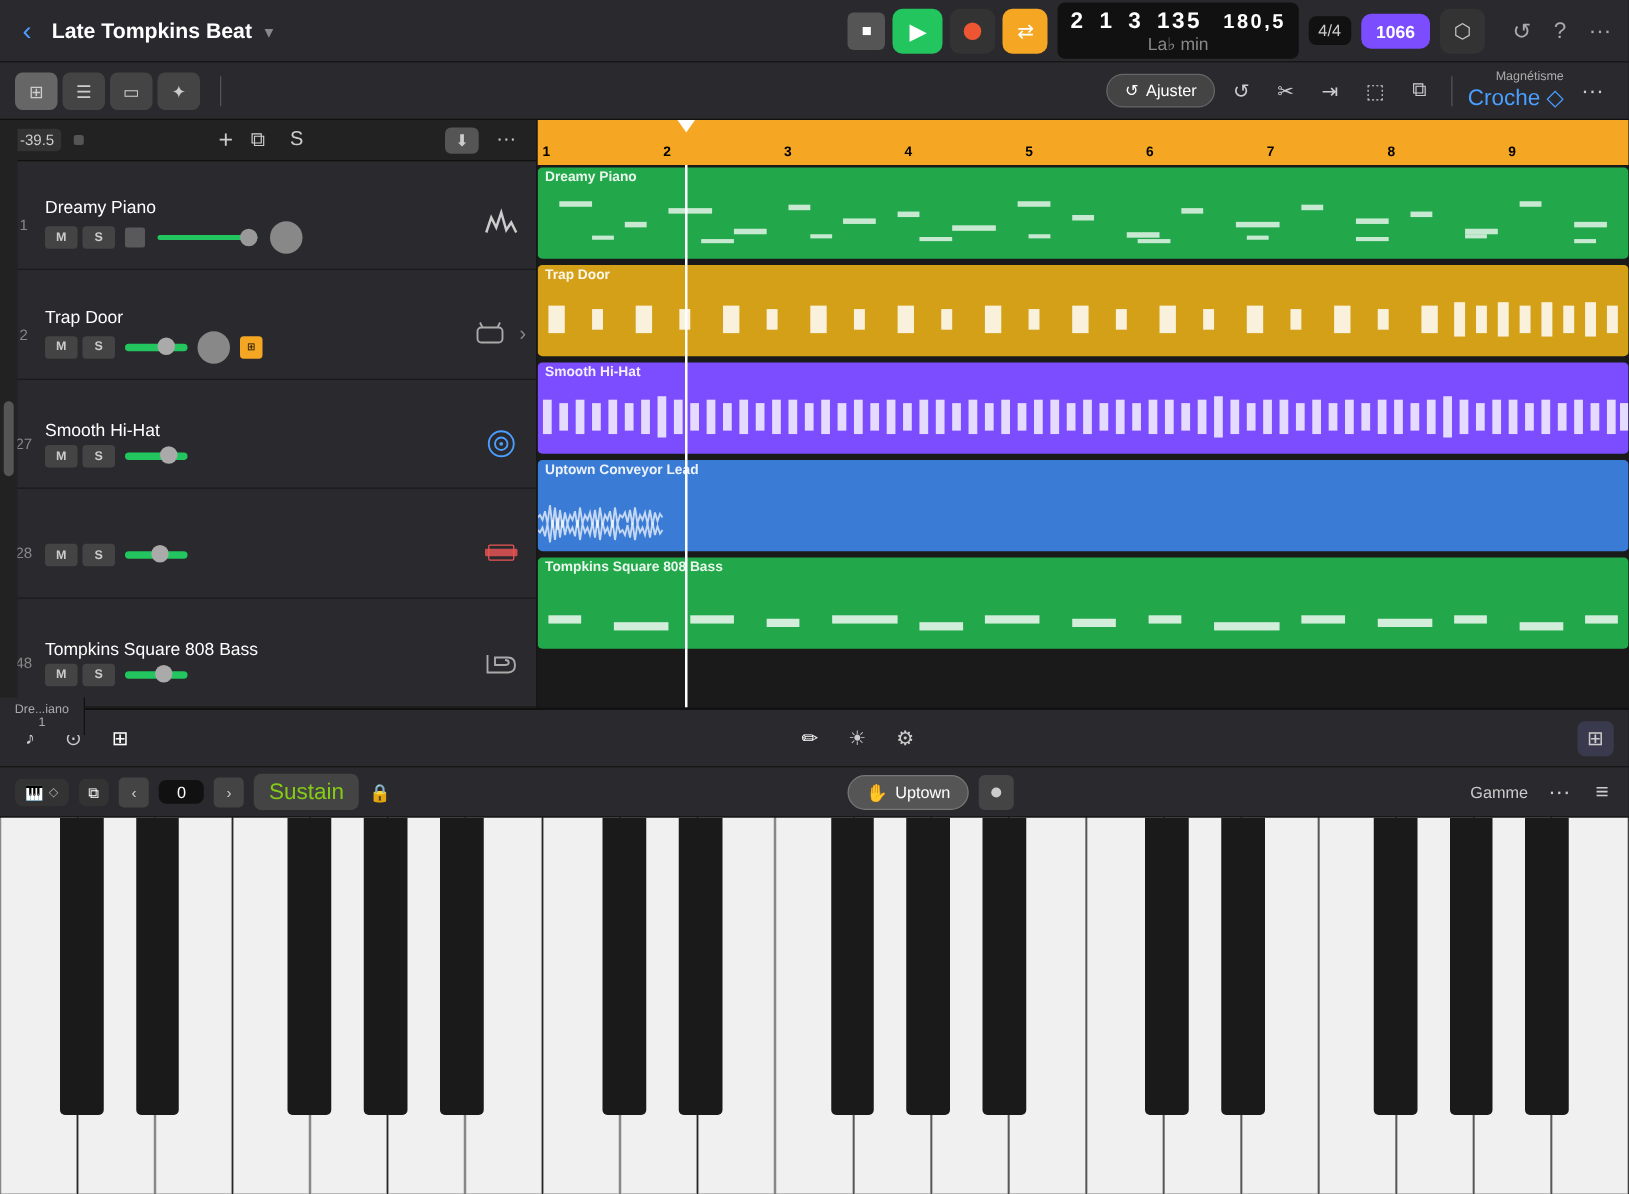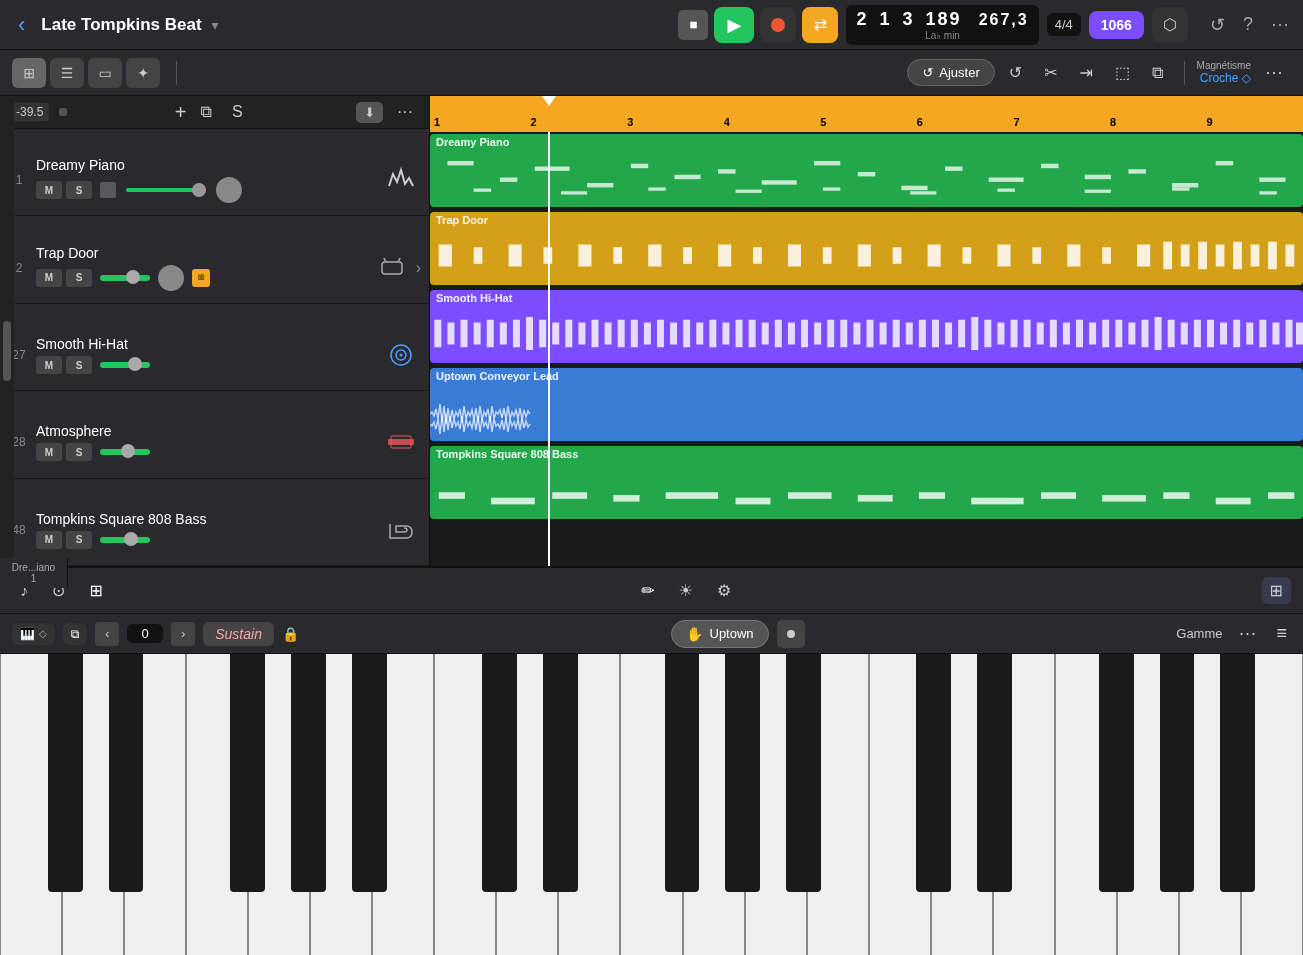--- a/index.html
+++ b/index.html
@@ -20,21 +20,21 @@
     .title-chevron { color: #888; font-size: 14px; margin-left: 2px; }
     .top-spacer { flex: 1; }
     .transport-controls { display: flex; align-items: center; gap: 6px; }
     .btn-stop { width: 30px; height: 30px; background: #555; border: none; border-radius: 5px; cursor: pointer; display: flex; align-items: center; justify-content: center; color: #fff; }
     .btn-play { width: 40px; height: 36px; background: #22c55e; border: none; border-radius: 8px; cursor: pointer; display: flex; align-items: center; justify-content: center; color: #fff; font-size: 18px; }
     .btn-record { width: 36px; height: 36px; background: #333; border: none; border-radius: 8px; cursor: pointer; display: flex; align-items: center; justify-content: center; }
     .record-dot { width: 14px; height: 14px; background: #e53; border-radius: 50%; }
     .btn-loop { width: 36px; height: 36px; background: #f5a623; border: none; border-radius: 8px; cursor: pointer; display: flex; align-items: center; justify-content: center; color: #fff; font-size: 16px; }
     .position-display { background: #111; border-radius: 6px; padding: 4px 10px; display: flex; flex-direction: column; align-items: center; min-width: 130px; }
     .position-numbers { font-size: 18px; font-weight: 700; color: #fff; letter-spacing: 2px; }
-    .position-sub { font-size: 10px; color: #888; }
+    .position-sub { font-size: 14px; color: #888; }
     .time-sig { background: #111; border-radius: 6px; padding: 4px 8px; font-size: 13px; color: #ccc; display: flex; flex-direction: column; align-items: center; }
     .btn-note { background: #7c4dff; border: none; border-radius: 8px; padding: 6px 12px; color: #fff; font-size: 14px; font-weight: 700; cursor: pointer; }
     .btn-metronome { background: #333; border: none; border-radius: 8px; width: 36px; height: 36px; cursor: pointer; color: #ccc; font-size: 16px; }
     .top-right-icons { display: flex; gap: 10px; align-items: center; margin-left: 10px; }
     .icon-btn { background: none; border: none; color: #aaa; font-size: 18px; cursor: pointer; padding: 4px; }
 
     
     #toolbar {
       height: 46px;
       background: #2a2a2e;
@@ -46,21 +46,21 @@
     }
     .view-btns { display: flex; gap: 4px; margin-right: 4px; }
     .view-btn { background: #444; border: none; border-radius: 6px; width: 34px; height: 30px; cursor: pointer; color: #ccc; display: flex; align-items: center; justify-content: center; font-size: 14px; }
     .view-btn.active { background: #666; }
     .toolbar-sep { width: 1px; height: 24px; background: #555; margin: 0 6px; }
     .toolbar-spacer { flex: 1; }
     .ajuster-btn { background: #444; border: 1px solid #666; border-radius: 16px; padding: 5px 14px; color: #fff; font-size: 13px; cursor: pointer; display: flex; align-items: center; gap: 6px; }
     .tool-icon { background: none; border: none; color: #ccc; font-size: 16px; cursor: pointer; padding: 4px 8px; }
     .magnet-section { display: flex; flex-direction: column; align-items: flex-end; font-size: 10px; color: #aaa; }
     .magnet-label { font-size: 10px; color: #aaa; }
-    .magnet-value { font-size: 12px; color: #4a9eff; }
+    .magnet-value { font-size: 18px; color: #4a9eff; }
     .more-btn { background: none; border: none; color: #ccc; font-size: 18px; cursor: pointer; padding: 4px 8px; }
 
     #workspace {
       display: flex;
       height: 470px;
     }
 
     
     #track-list {
       width: 430px;
@@ -200,21 +200,21 @@
       height: 40px;
       background: #2a2a2e;
       display: flex;
       align-items: center;
       padding: 0 12px;
       gap: 10px;
       border-bottom: 1px solid #111;
     }
     .octave-display { background: #111; border-radius: 6px; padding: 2px 8px; font-size: 13px; color: #fff; min-width: 36px; text-align: center; }
     .nav-btn { background: #444; border: none; border-radius: 4px; width: 24px; height: 24px; color: #ccc; cursor: pointer; display: flex; align-items: center; justify-content: center; font-size: 12px; }
-    .sustain-btn { background: #444; border: none; border-radius: 6px; padding: 4px 12px; color: #fca5a5; font-size: 14px; cursor: pointer; font-style: italic; }
+    .sustain-btn { background: #444; border: none; border-radius: 6px; padding: 4px 12px; color: #84cc16; font-size: 18px; cursor: pointer; }
     .lock-icon { color: #888; font-size: 14px; }
     .lecture-btn { background: #555; border: 1px solid #777; border-radius: 16px; padding: 5px 14px; color: #fff; font-size: 13px; cursor: pointer; display: flex; align-items: center; gap: 6px; }
     .note-btn-sm { background: #444; border: none; border-radius: 5px; width: 28px; height: 28px; cursor: pointer; color: #ccc; display: flex; align-items: center; justify-content: center; }
     .gamme-btn { background: none; border: none; color: #ccc; font-size: 13px; cursor: pointer; }
 
     
     #piano-keyboard {
       flex: 1;
       background: #1a1a1a;
       position: relative;
@@ -285,22 +285,22 @@
     </button>
     <button class="btn-loop">
       <span>⇄</span>
     </button>
   </div>
   <div class="position-display">
     <div class="position-numbers">
       <span>2</span>
       <span style="margin-left:4px">1</span>
       <span style="margin-left:4px">3</span>
-      <span style="margin-left:4px">189</span>
-      <span style="margin-left:10px;font-size:16px">267,3</span>
+      <span style="margin-left:4px">135</span>
+      <span style="margin-left:10px;font-size:16px">180,5</span>
     </div>
     <div class="position-sub">La♭ min</div>
   </div>
   <div class="time-sig">
     <span>4/4</span>
   </div>
   <button class="btn-note">
     <span>1066</span>
   </button>
   <button class="btn-metronome">
@@ -425,21 +425,20 @@
           <circle cx="15" cy="15" r="10" stroke="#4a9eff" stroke-width="1.5" fill="none"></circle>
           <circle cx="15" cy="15" r="5" stroke="#4a9eff" stroke-width="1.5" fill="none"></circle>
           <circle cx="15" cy="15" r="1.5" fill="#4a9eff"></circle>
         </svg>
       </div>
     </div>
 
     <div class="track-row" style="height:78px">
       <div class="track-num">28</div>
       <div class="track-info">
-        <span class="track-name">Atmosphere</span>
         <div class="track-controls">
           <button class="btn-m">M</button>
           <button class="btn-s">S</button>
           <div style="display:flex;align-items:center;margin-left:4px">
             <div style="width:50px;height:6px;background:#22c55e;border-radius:3px;position:relative">
               <div style="position:absolute;right:15px;top:-5px;width:14px;height:14px;background:#aaa;border-radius:50%"></div>
             </div>
           </div>
         </div>
       </div>

